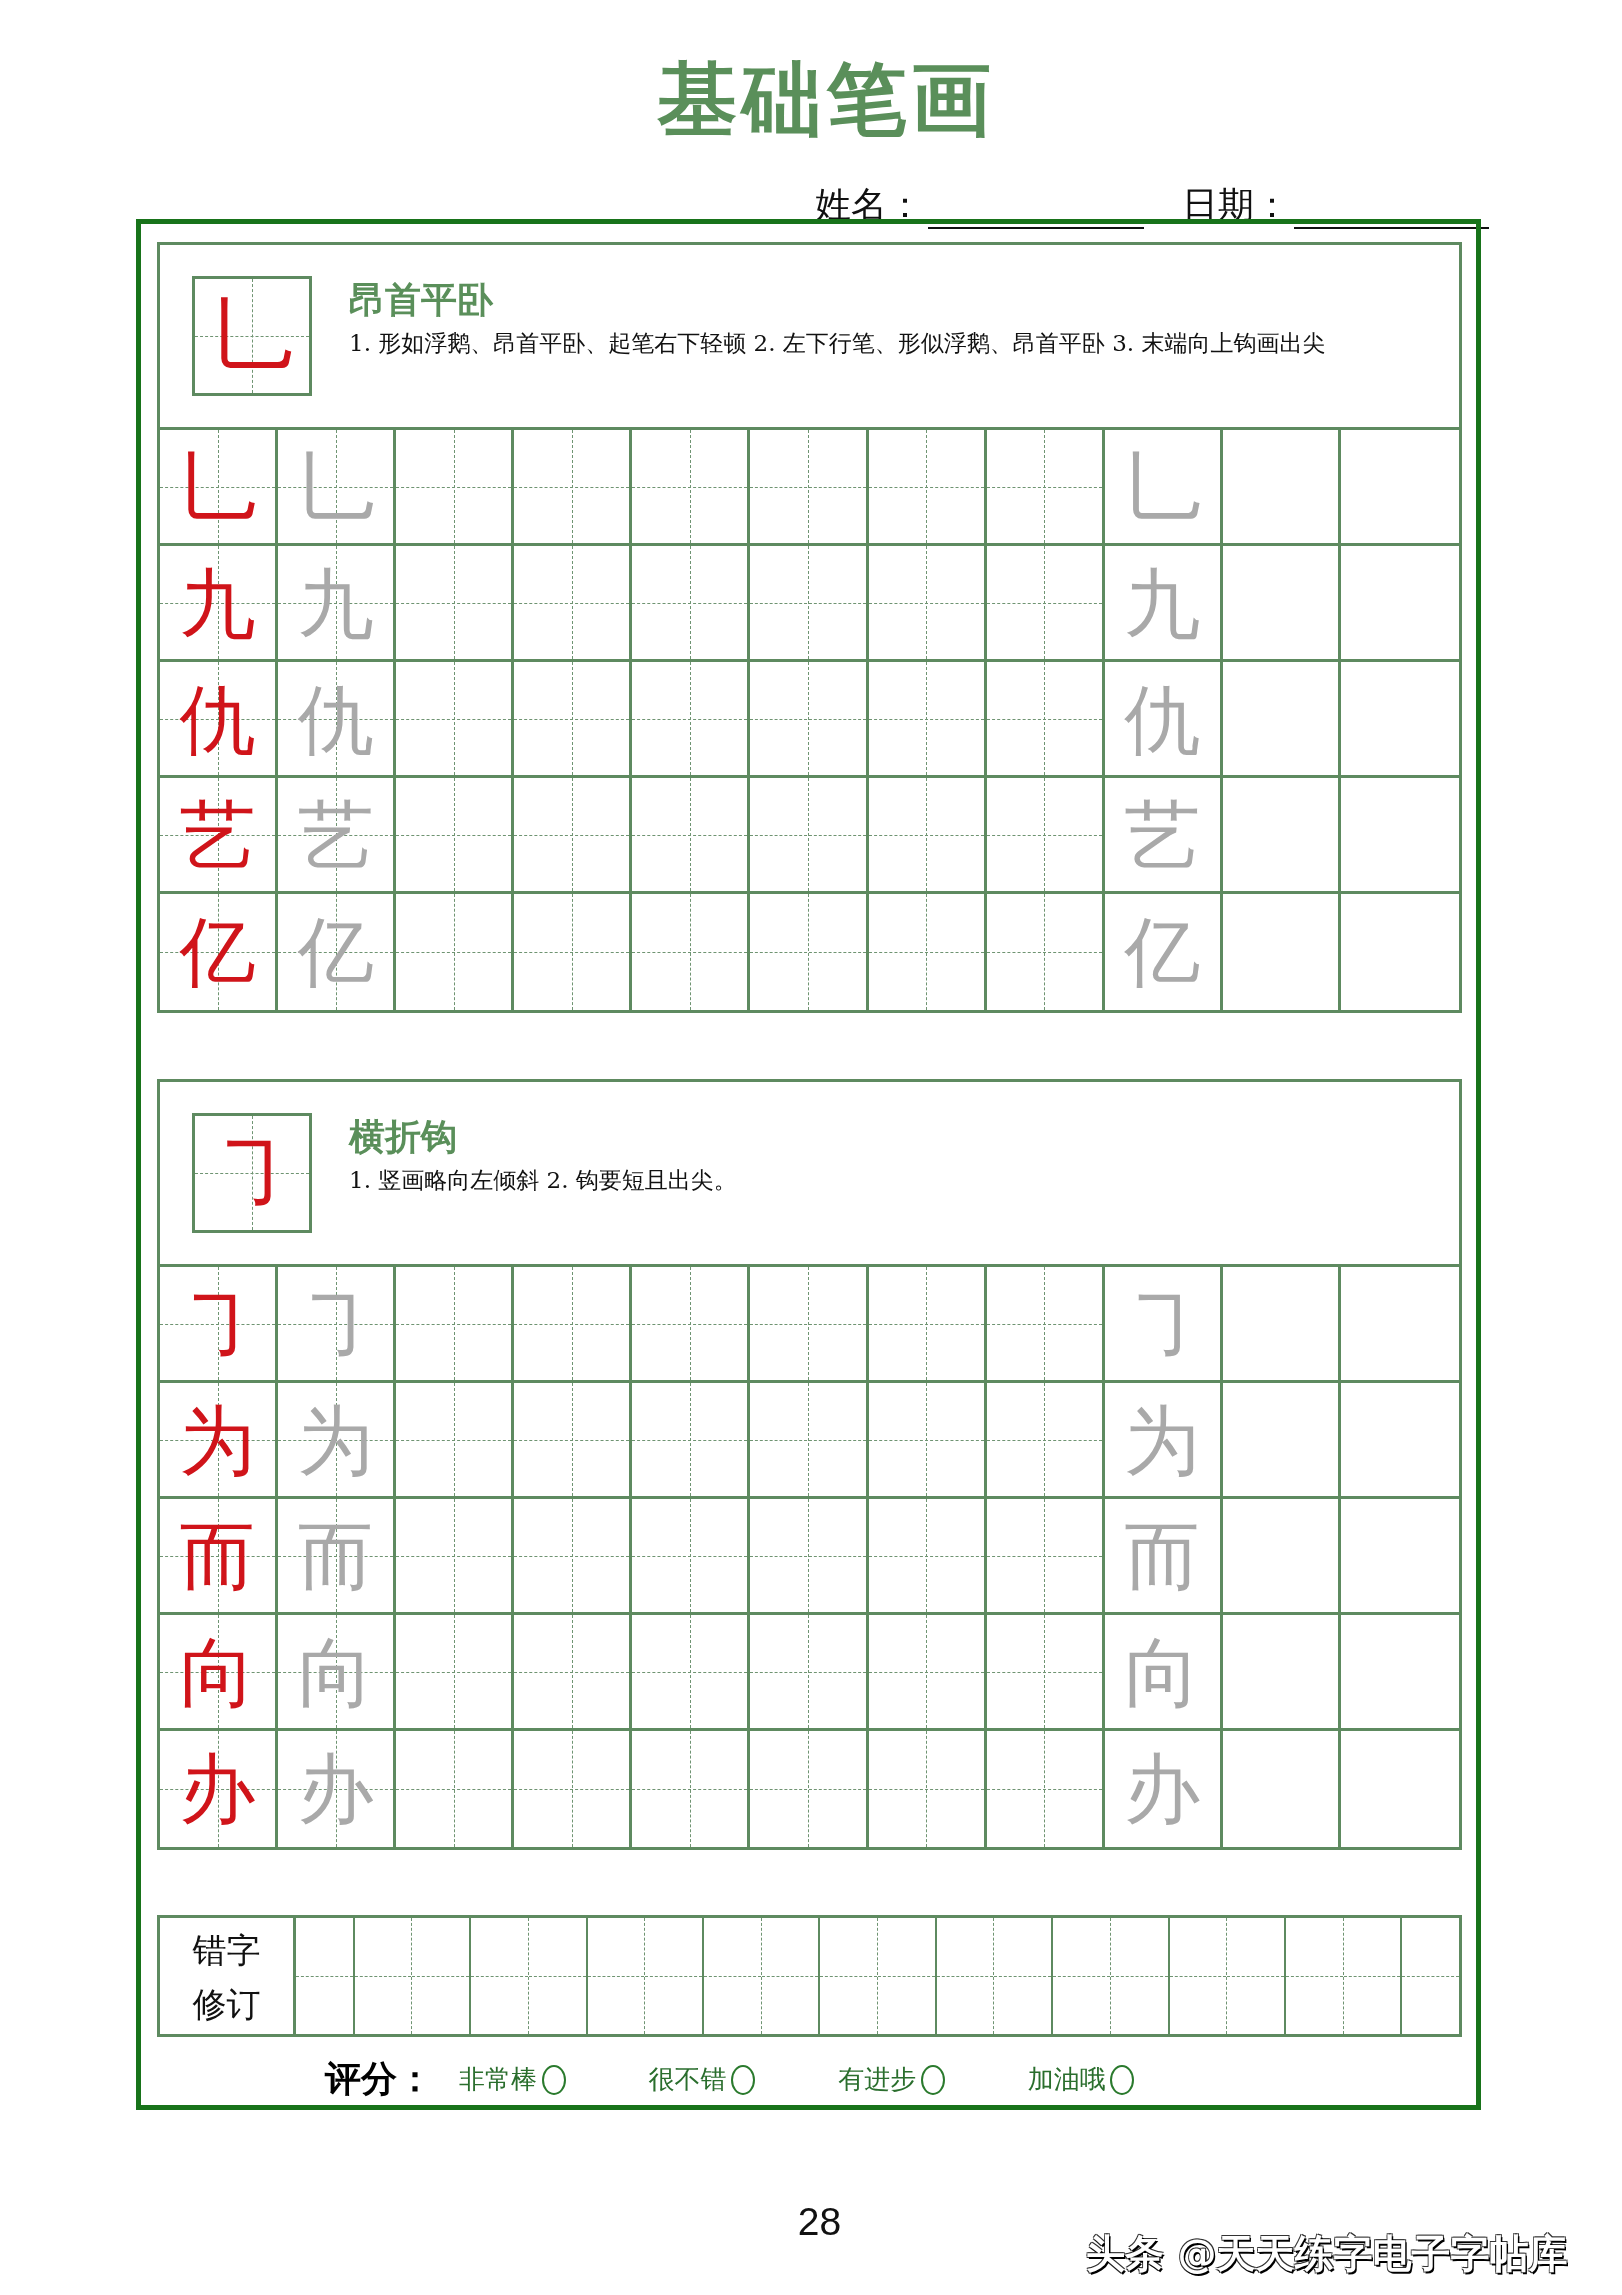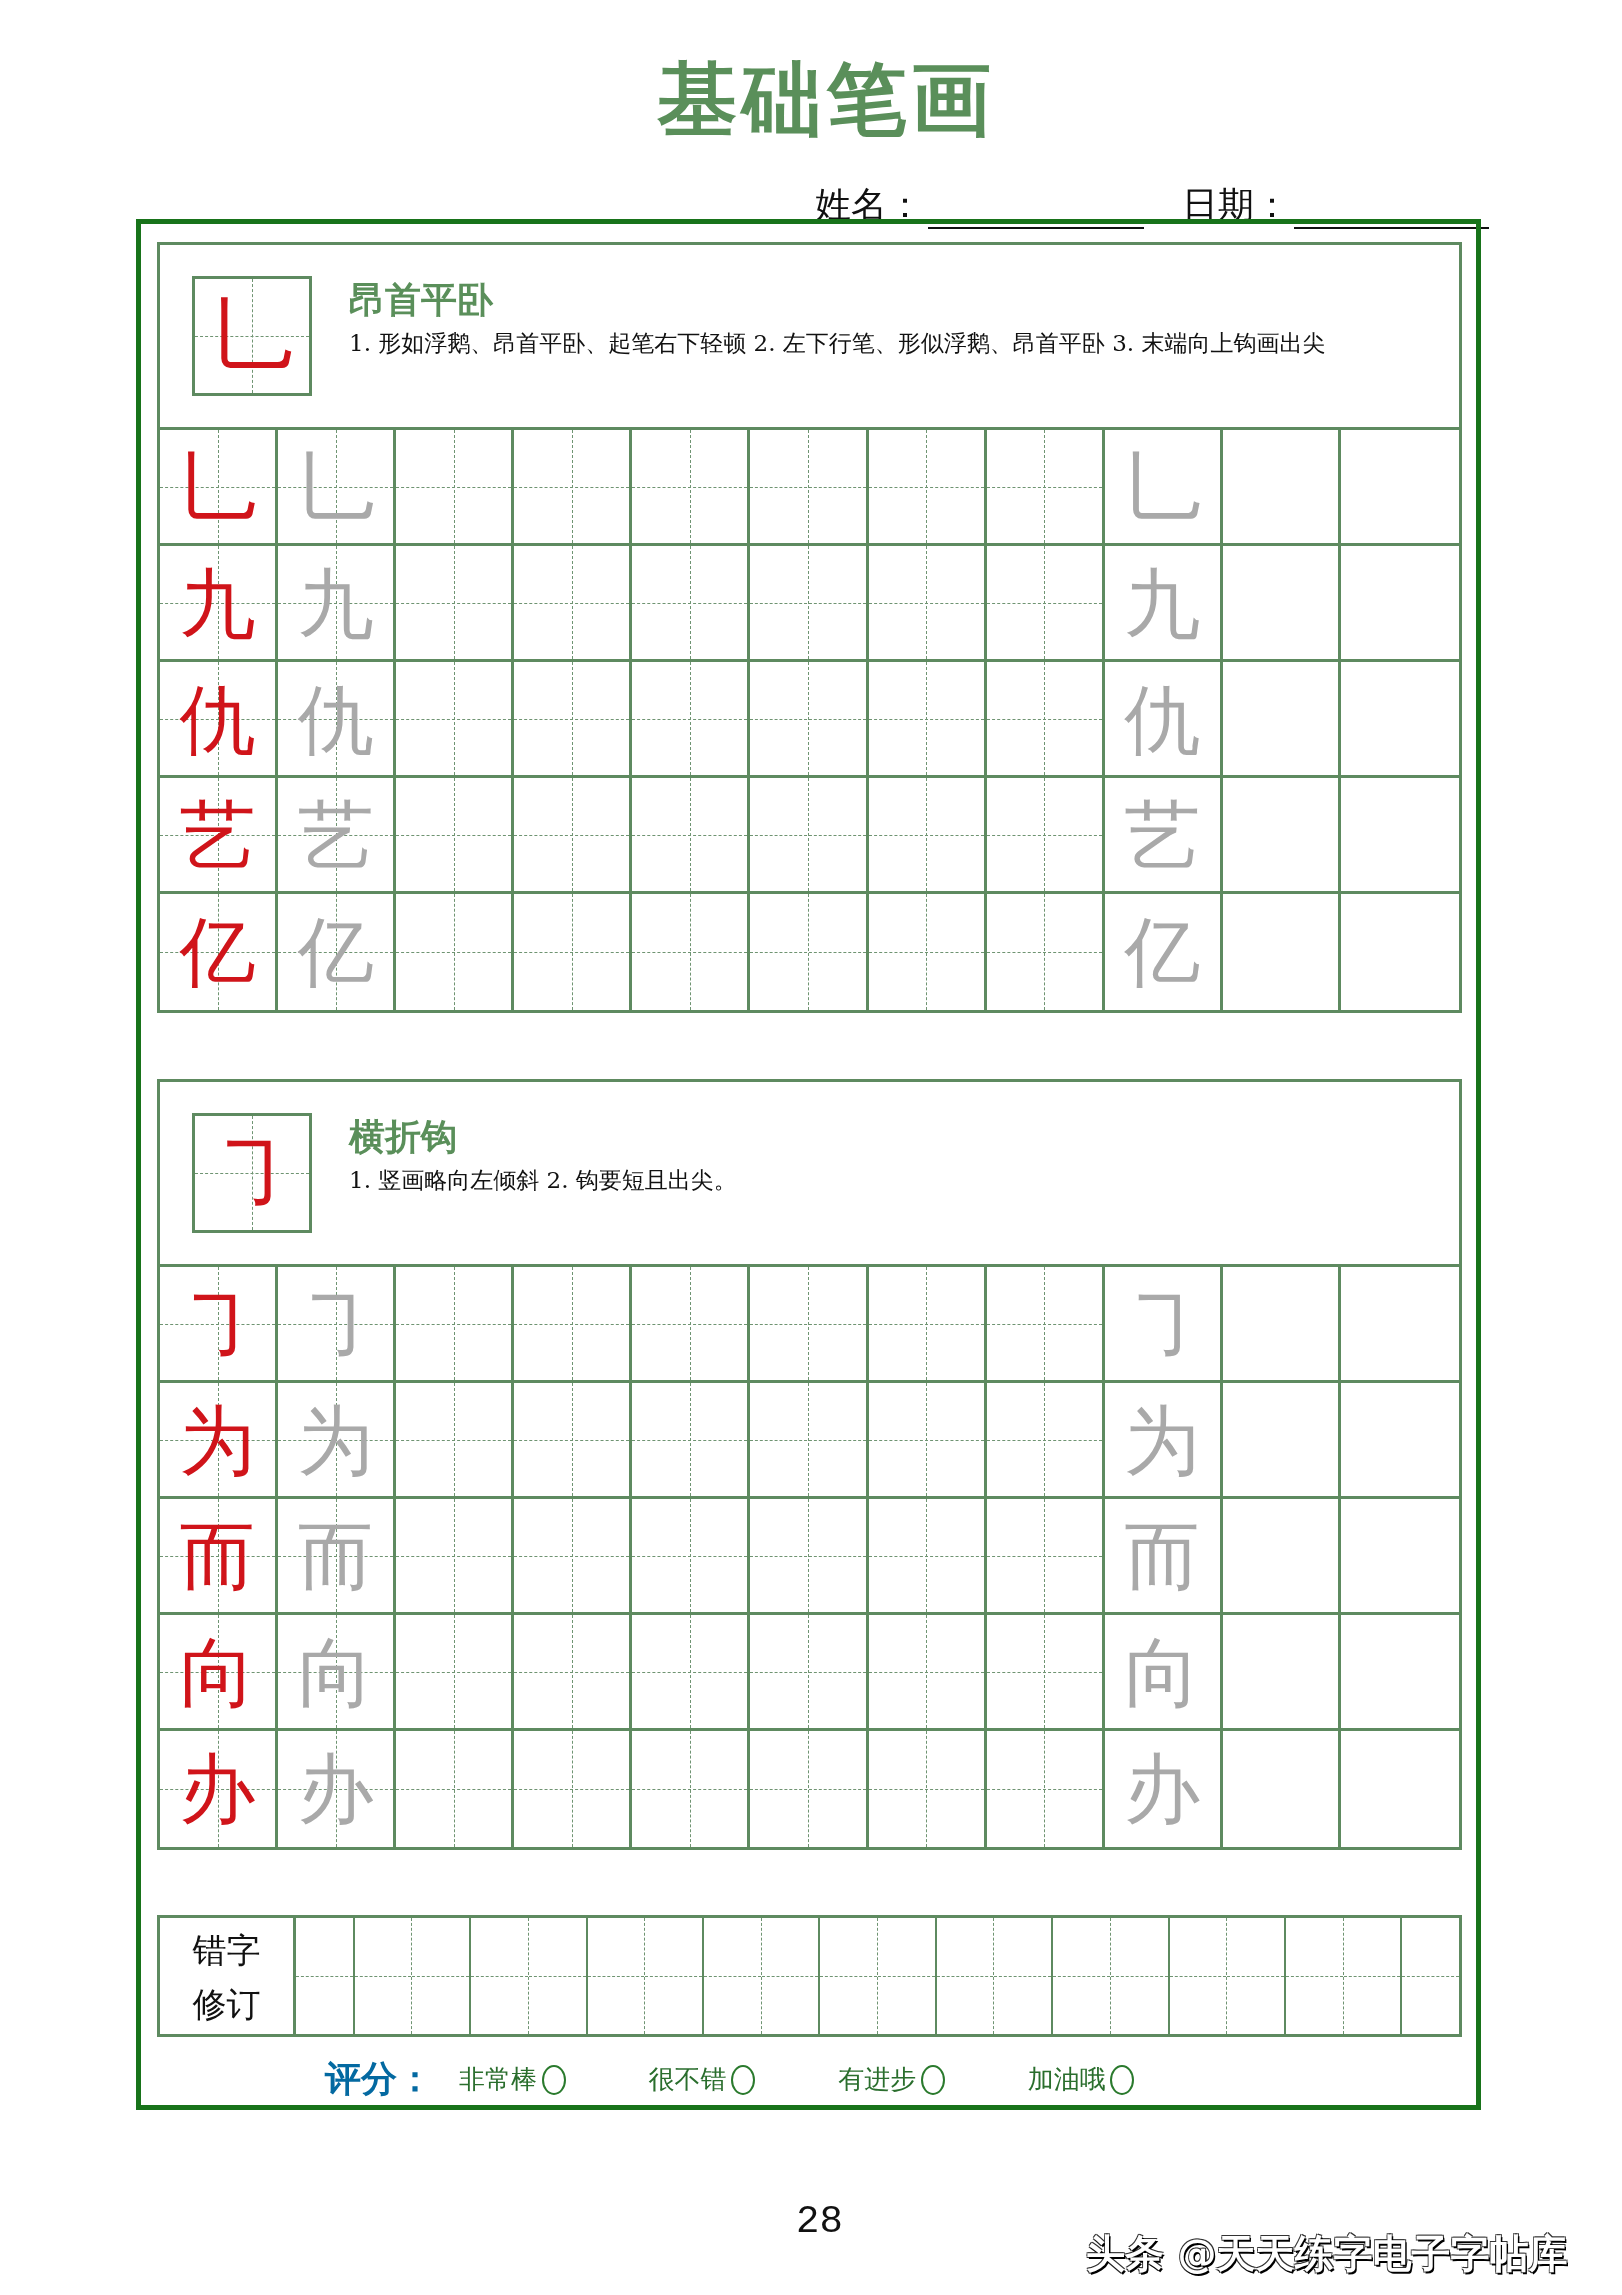--- a/index.html
+++ b/index.html
@@ -33,24 +33,24 @@
   .ch.model { color:#d0141a; }
   .ch.trace { color:#a9a9a9; }
   .corr { left:157px; top:1915px; width:1299px; height:116px; border:3.1px solid #5e8a60; display:flex; }
   .corr-label { width:136px; border-right:3.1px solid #5e8a60; font-size:34px; line-height:54px; color:#111;
                 text-align:center; padding-top:4.6px; box-sizing:border-box; }
   .corr-cell { flex:1; position:relative; border-right:2.3px solid #5e8a60; }
   .corr-cell:nth-child(odd) { border-right:1.5px dashed #6f9472; }
   .corr-cell:last-child { border-right:none; }
   .corr-cell .hd { position:absolute; top:50%; left:0; right:0; border-top:1.5px dashed #6f9472; }
   .score { top:2055px; left:325px; height:49px; display:flex; align-items:center; white-space:nowrap; }
-  .score-label { font-size:36px; font-weight:bold; color:#0369a1; margin-right:26px; }
+  .score-label { font-size:36px; font-weight:bold; color:#000000; margin-right:26px; }
   .score-opt { font-size:26px; color:#2a6e2d; margin-right:83px; font-family:"DejaVu Serif", serif; display:flex; align-items:center; }
   .score-opt .circle { display:inline-block; width:20px; height:26px; border:2.3px solid #2a7a2d; border-radius:50%; margin-left:4.6px; }
-  .page-num { left:773px; width:93px; top:2200px; text-align:center; font-size:39px; color:#111; font-family:Liberation Mono, monospace; }
+  .page-num { left:773px; width:93px; top:2200px; text-align:center; font-size:39px; color:#111; font-family:Liberation Sans, sans-serif; }
   .watermark { left:1086px; top:2227px; font-size:39px; color:#fff; white-space:nowrap;
                text-shadow: 1.5px 1.5px 0 #000, -0.8px -0.8px 0 #333, 0.8px -0.8px 0 #333, -0.8px 0.8px 0 #333; font-family:"DejaVu Sans", sans-serif;font-weight:bold; }
 </style>
 </head>
 <body>
 
 <div class="abs title">基础笔画</div>
 
 <div class="abs meta">
   <span>姓名：</span><span class="blank" style="width:216px;"></span>

